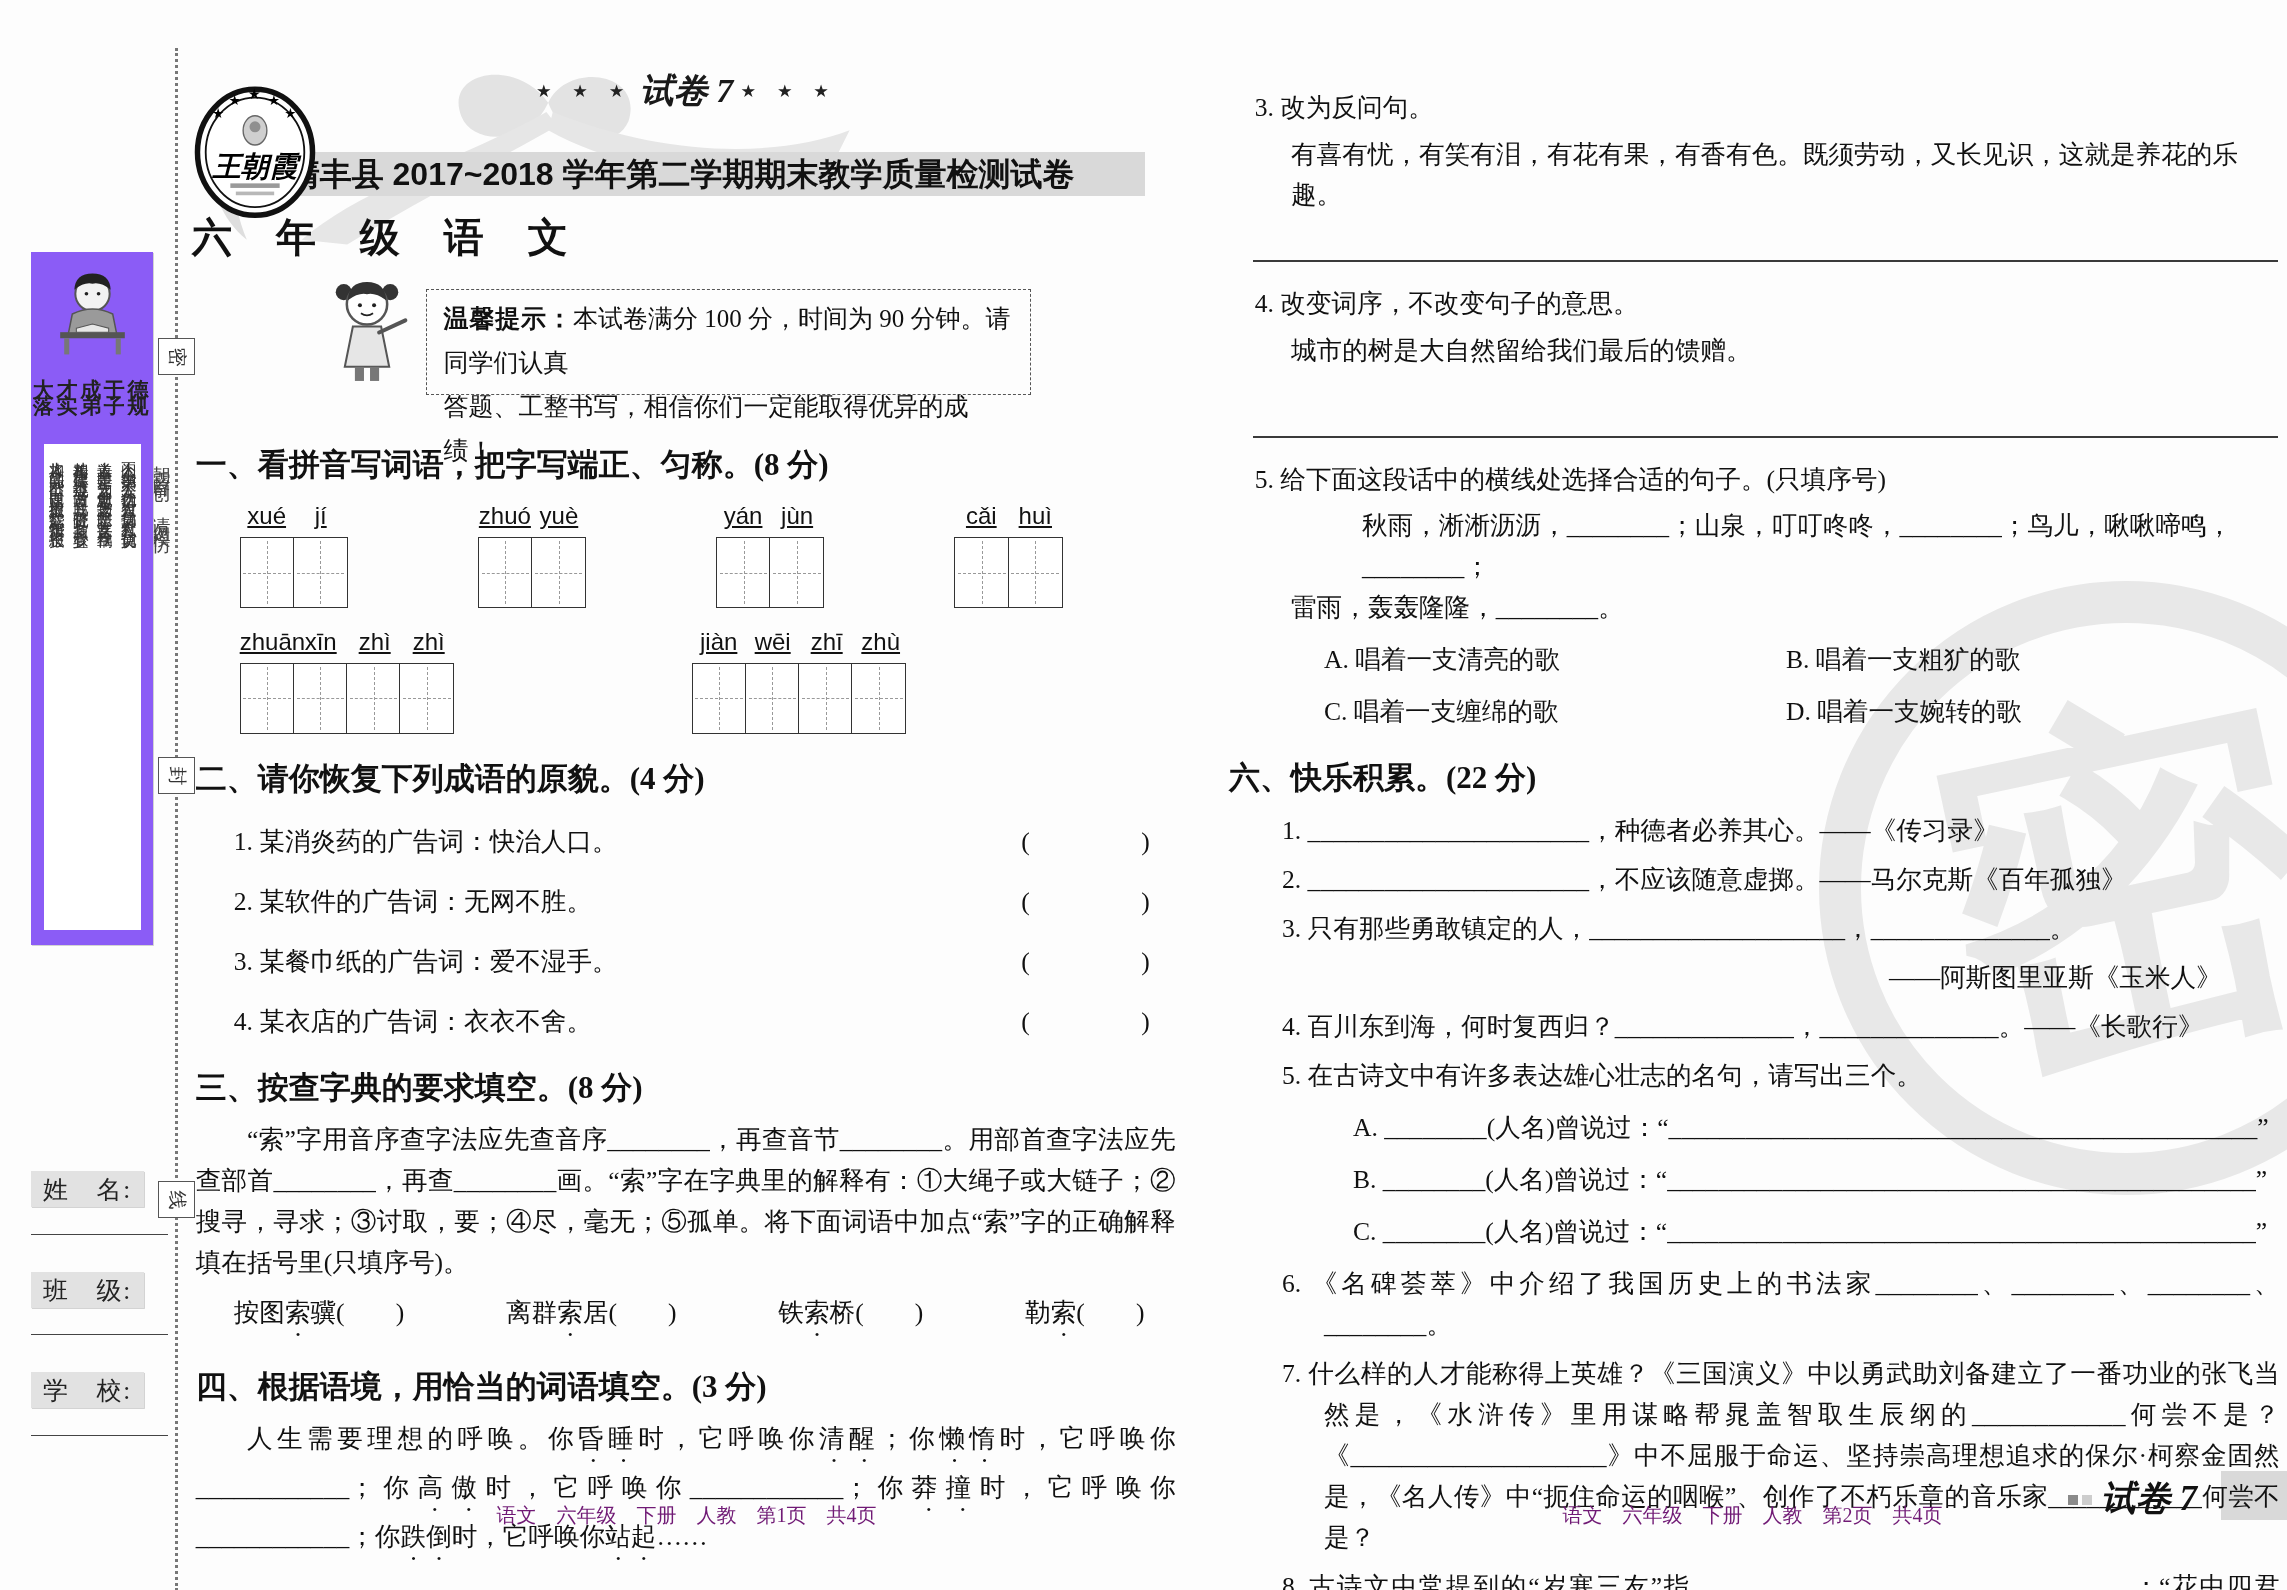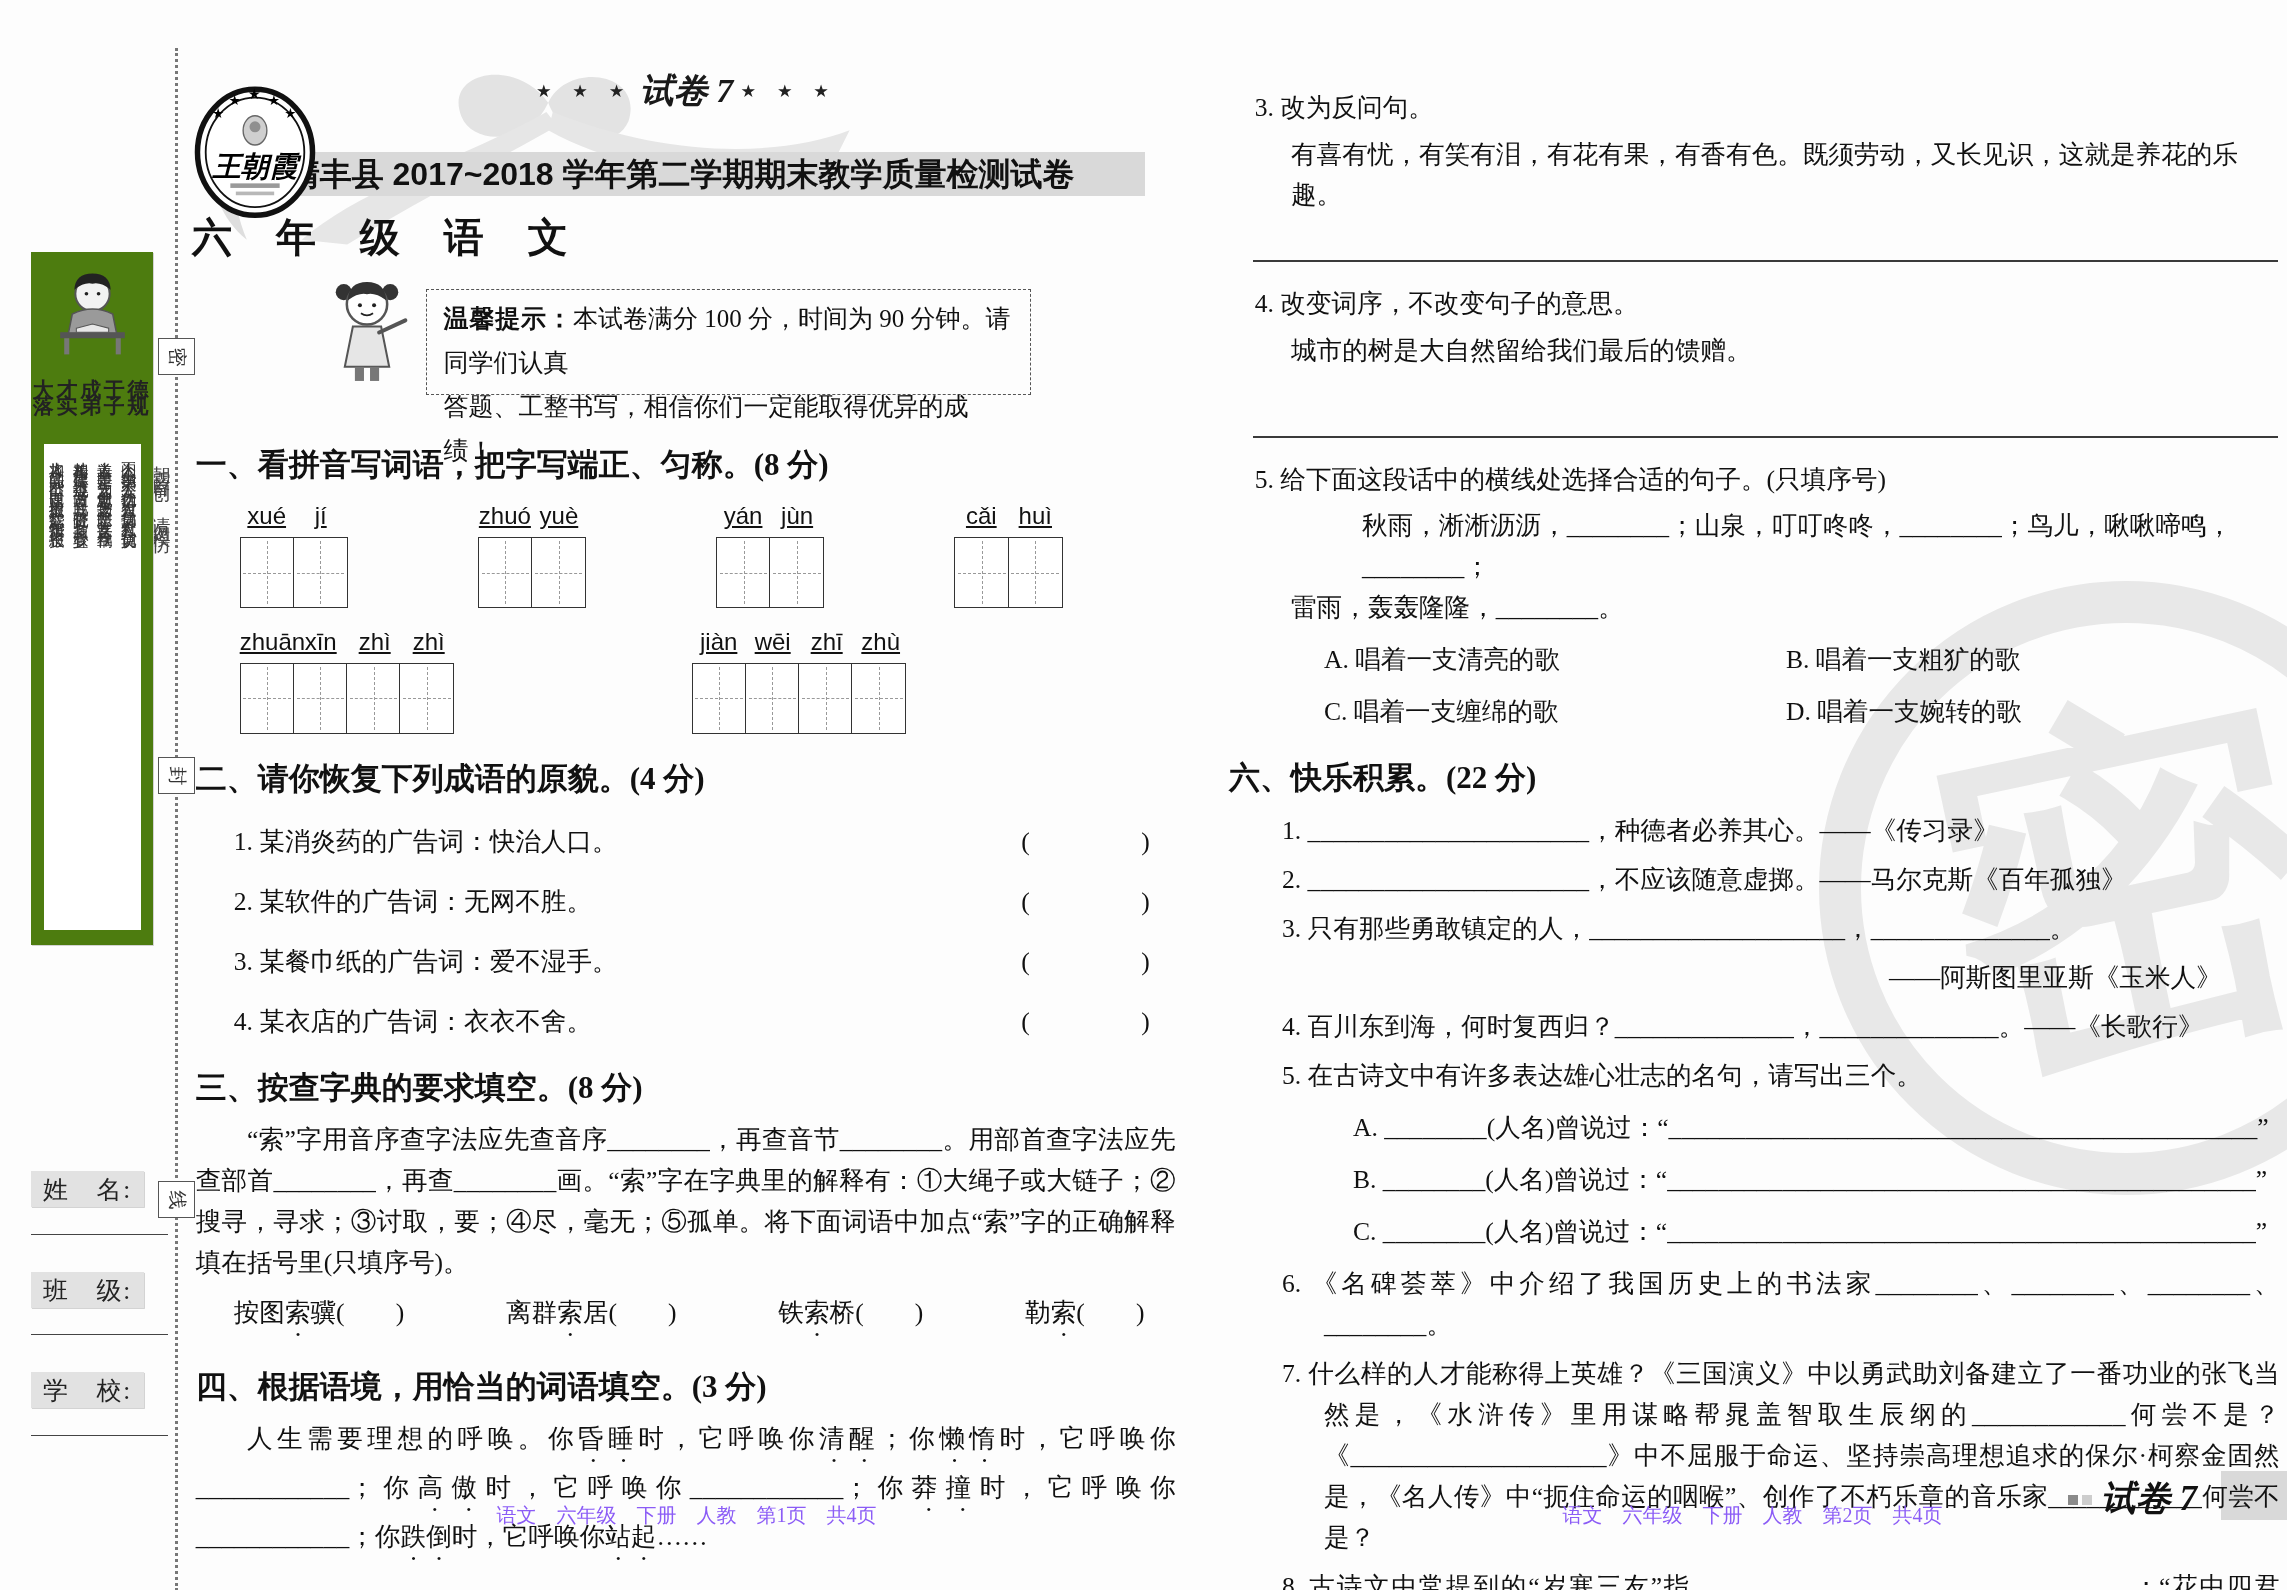--- a/index.html
+++ b/index.html
@@ -7,21 +7,21 @@
          font-family:"Liberation Serif","DejaVu Serif",serif;color:#111;}
 
   
   .binding-line{position:absolute;left:175px;top:48px;bottom:0;width:0;border-left:3.7px dotted #777;}
   .seal-box{position:absolute;left:158px;width:35px;height:35px;background:#fff;border:1.8px solid #555;
             display:flex;align-items:center;justify-content:center;z-index:3;}
   .seal-char{display:inline-block;transform:rotate(90deg);font-size:19px;color:#333;}
   .binding-slogan{position:absolute;left:148px;top:450px;height:329px;writing-mode:vertical-rl;
             text-orientation:upright;font-size:19px;letter-spacing:6.4px;color:#444;}
 
-  .sidebar{position:absolute;left:31px;top:252px;width:122px;height:693px;background:#4d7c0f;
+  .sidebar{position:absolute;left:31px;top:252px;width:122px;height:693px;background:#8b5cf6;
            box-shadow:0.9px 0.9px 0 #cfcfcf;}
   .sb-child{position:absolute;left:11px;top:7.3px;width:101px;height:110px;}
   .motto{position:absolute;left:0;right:0;text-align:center;font-weight:bold;font-size:21px;
          letter-spacing:2.7px;color:#222;font-family:"Liberation Serif",serif;}
   .motto.m1{top:124px;} .motto.m2{top:140px;}
   .dz-box{position:absolute;left:12.8px;top:192px;width:97px;height:486px;background:#fff;
           writing-mode:vertical-rl;text-orientation:upright;font-size:15.5px;line-height:24px;
           color:#333;padding:5.5px 0 1.8px 0;box-sizing:border-box;}
   .dz-col{height:100%;}
   .dz-grp{margin-inline-end:10px;}
@@ -90,21 +90,21 @@
   #page2 .itm-text{padding-left:40px;}
   #page2 .answer-line{margin:44px 1.8px 22px 1.8px;border-bottom-width:2.7px;}
   .q5line1{padding-left:111px;margin-top:5.5px;}
   .q5line2{padding-left:40px;}
   .optrow{display:flex;margin-top:11px;}
   .optrow span{display:block;} .opt-a{width:52%;padding-left:73px;box-sizing:border-box;}
   .s6item{padding-left:73px;text-indent:-42px;margin:8.2px 0;text-align:justify;}
   .s6attr{text-align:right;padding-right:58px;margin:5.5px 0;}
   .s6sub{padding-left:102px;margin:11px 0;}
 
-  .footer{position:absolute;top:1502px;left:0;right:0;text-align:center;font-size:20px;color:#8b5cf6;z-index:1;}
+  .footer{position:absolute;top:1502px;left:0;right:0;text-align:center;font-size:20px;color:#701a75;z-index:1;}
 
   .watermark{position:absolute;right:-146px;top:581px;width:530px;height:530px;border-radius:50%;
         border:42px solid #e8e8e8;display:flex;align-items:center;justify-content:center;z-index:0;}
   .watermark span{font-size:365px;color:#e8e8e8;font-weight:bold;transform:rotate(-12deg);
         font-family:"Liberation Serif",serif;}
 
   .corner-gray{position:absolute;left:1003px;top:1471px;width:68px;height:49px;background:#d9d9d9;z-index:0;}
   .corner-label{position:absolute;left:850px;top:1475px;z-index:1;font-size:35px;font-weight:bold;
         font-style:italic;font-family:"Liberation Serif",serif;}
   .sq{display:inline-block;width:10px;height:10px;margin-right:3.7px;vertical-align:5.5px;}

